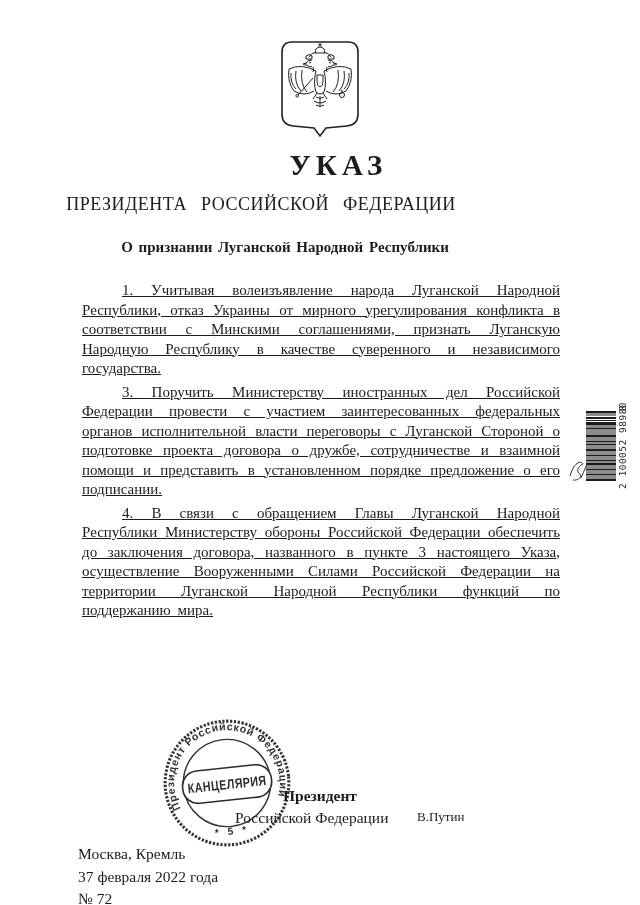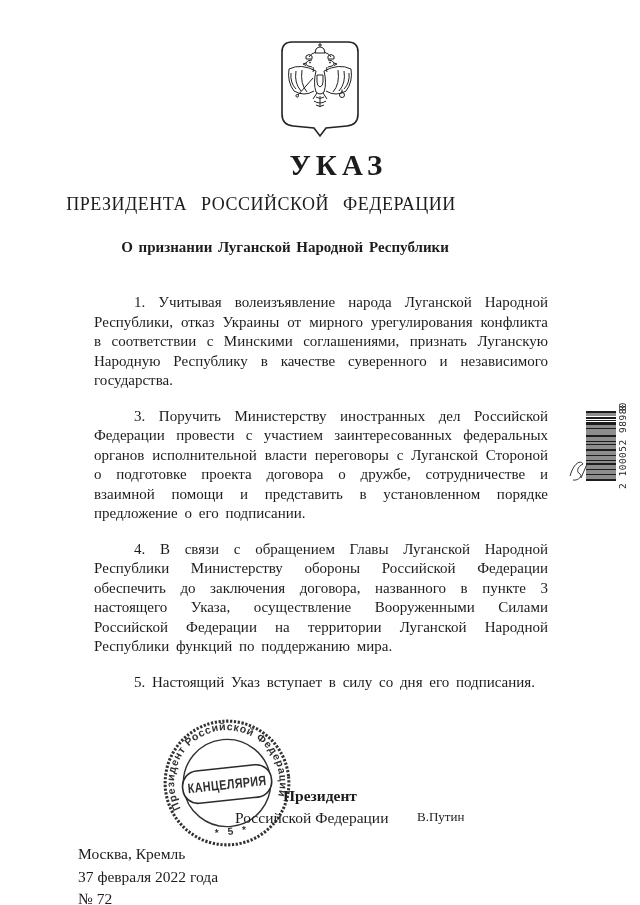--- a/index.html
+++ b/index.html
@@ -30,21 +30,21 @@
     text-align:center;font-size:15px;font-weight:bold;
     word-spacing:2px;
     margin-left:31px;
   }
   
   .body-text{
     position:absolute;left:78px;top:277px;width:486px;
     font-size:15px;line-height:19.5px;
     text-align:justify;word-spacing:0.2em;
   }
-  .body-text p{margin:16px;text-indent:40px;}
+  .body-text p{margin:4px;text-indent:40px;text-decoration:underline;}
   
   .sig-line1{position:absolute;left:283px;top:787px;font-size:15.5px;font-weight:bold;}
   .sig-line2{position:absolute;left:235px;top:809px;font-size:15.5px;}
   .sig-name{position:absolute;left:417px;top:809px;font-size:13px;}
   
   .footer{
     position:absolute;left:78px;top:843px;
     font-size:15.5px;line-height:22.5px;
   }
   
@@ -122,21 +122,20 @@
   </svg>
 
   <div class="title">УКАЗ</div>
   <div class="subtitle">ПРЕЗИДЕНТА РОССИЙСКОЙ ФЕДЕРАЦИИ</div>
   <div class="subject">О признании Луганской Народной Республики</div>
 
   <div class="body-text">
     <p>1. Учитывая волеизъявление народа Луганской Народной Республики, отказ Украины от мирного урегулирования конфликта в соответствии с Минскими соглашениями, признать Луганскую Народную Республику в качестве суверенного и независимого государства.</p>
     <p>3. Поручить Министерству иностранных дел Российской Федерации провести с участием заинтересованных федеральных органов исполнительной власти переговоры с Луганской Стороной о подготовке проекта договора о дружбе, сотрудничестве и взаимной помощи и представить в установленном порядке предложение о его подписании.</p>
     <p>4. В связи с обращением Главы Луганской Народной Республики Министерству обороны Российской Федерации обеспечить до заключения договора, названного в пункте 3 настоящего Указа, осуществление Вооруженными Силами Российской Федерации на территории Луганской Народной Республики функций по поддержанию мира.</p>
-    <p>5. Настоящий Указ вступает в силу со дня его подписания.</p>
   </div>
 
   <div class="sig-line1">Президент</div>
   <div class="sig-line2">Российской Федерации</div>
   <div class="sig-name">В.Путин</div>
 
   <svg class="stamp" viewBox="0 0 140 140" aria-hidden="true">
     <circle cx="70" cy="70" r="61" fill="none" stroke="#222" stroke-width="3" stroke-dasharray="2.2,1.6"></circle>
     <circle cx="70" cy="70" r="43" fill="none" stroke="#222" stroke-width="1.4"></circle>
     <path id="stamp-ring-path" d="M 22.9,92 A 52,52 0 1 1 117.1,92" fill="none" stroke="none"></path>

